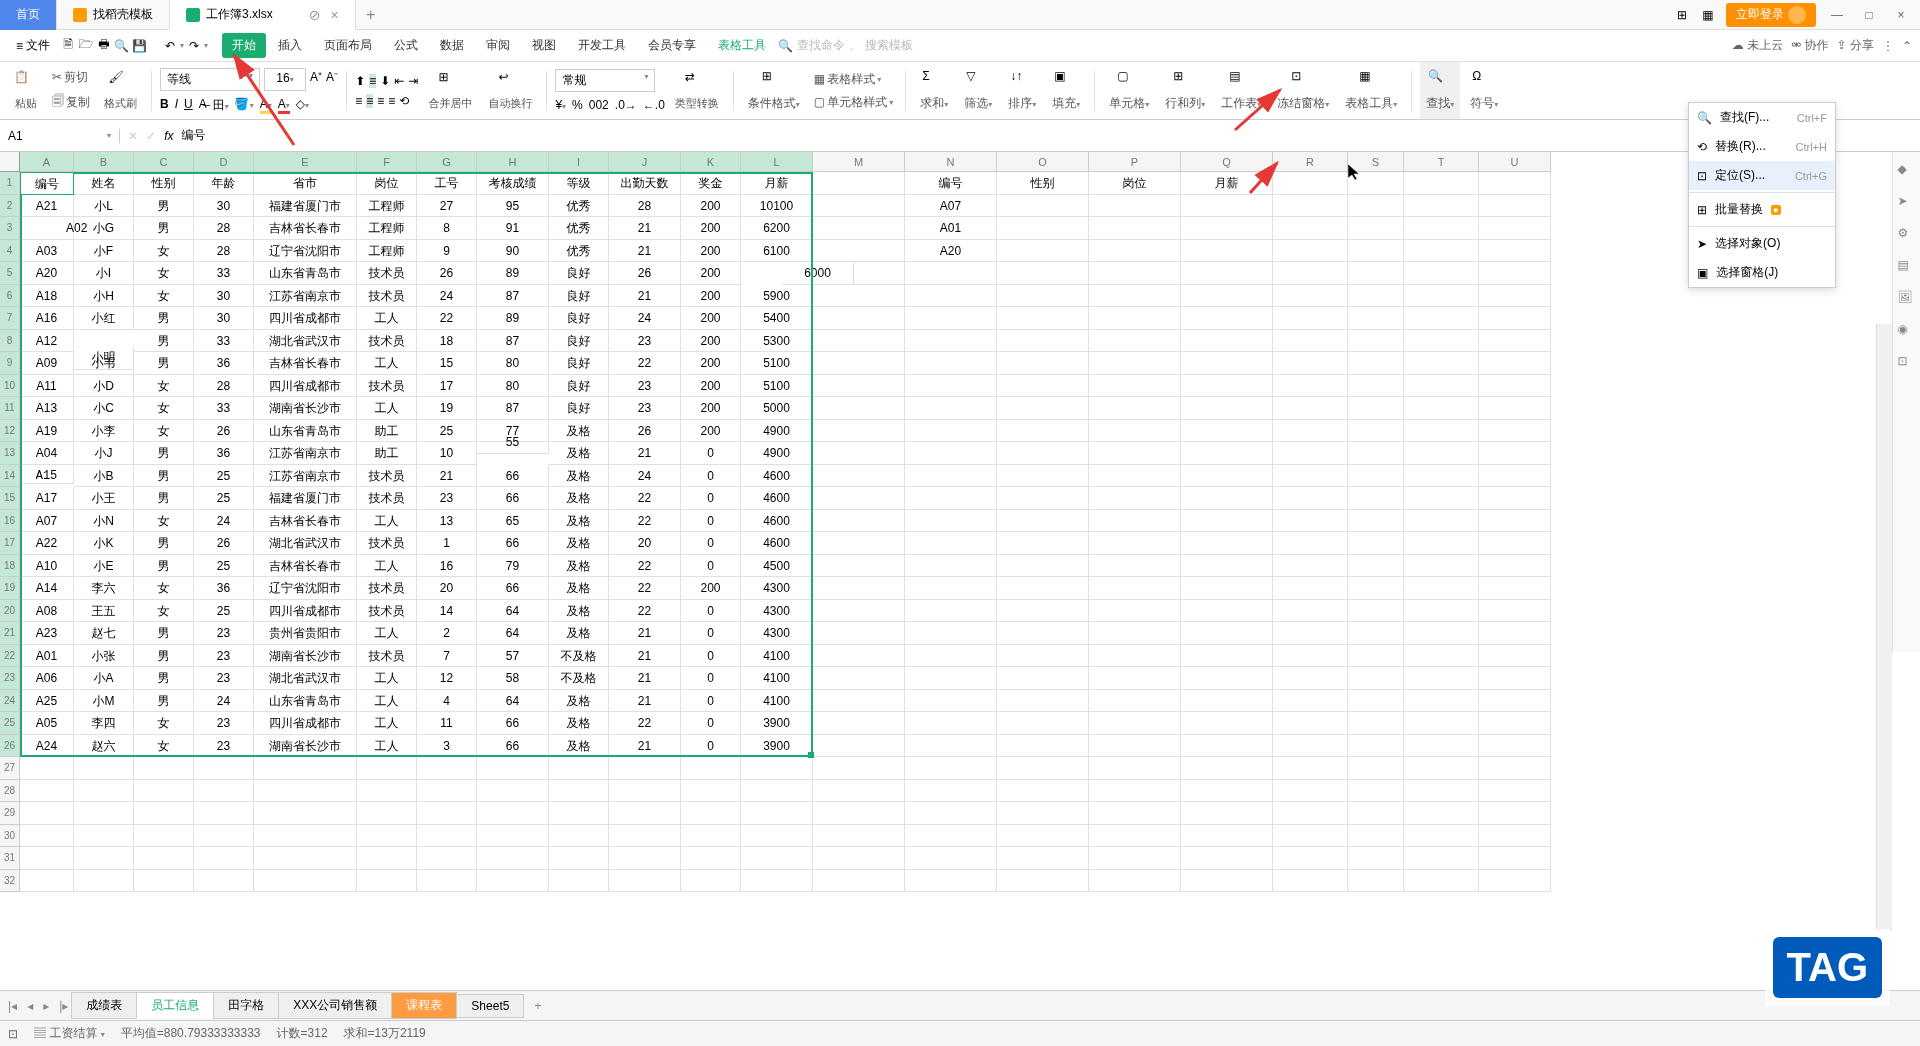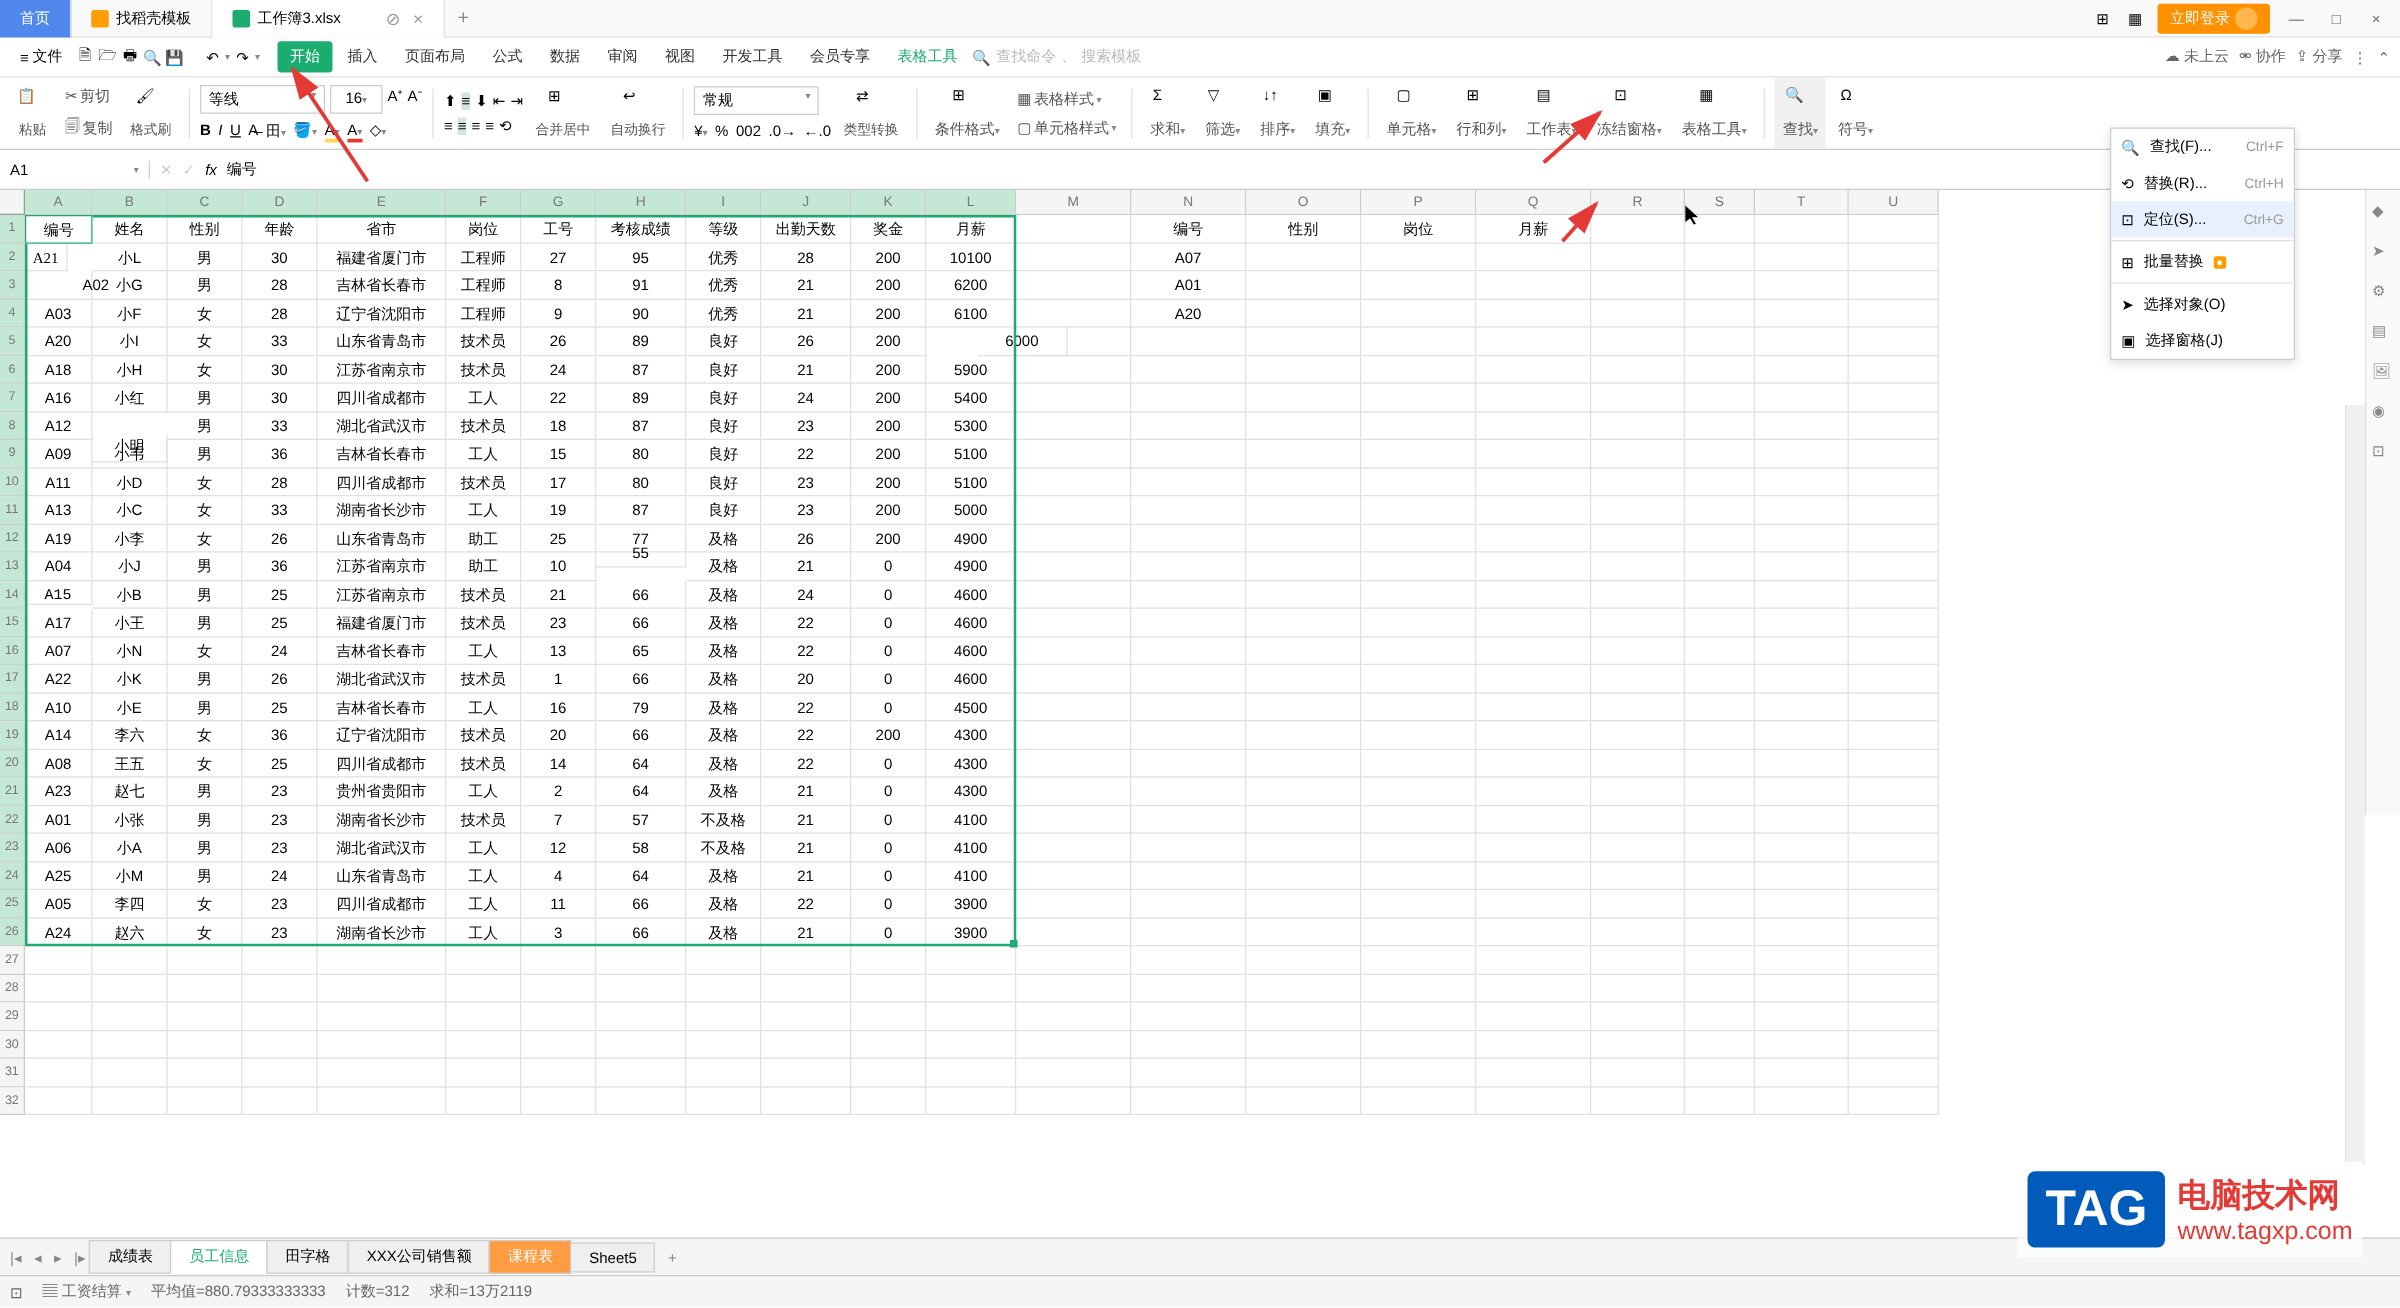--- a/index.html
+++ b/index.html
@@ -348,21 +348,21 @@
       <div class="cell" style="left: 397px; top: 0px; width: 60px; height: 22.5px;">工号</div>
       <div class="cell" style="left: 457px; top: 0px; width: 72px; height: 22.5px;">考核成绩</div>
       <div class="cell" style="left: 529px; top: 0px; width: 60px; height: 22.5px;">等级</div>
       <div class="cell" style="left: 589px; top: 0px; width: 72px; height: 22.5px;">出勤天数</div>
       <div class="cell" style="left: 661px; top: 0px; width: 60px; height: 22.5px;">奖金</div>
       <div class="cell" style="left: 721px; top: 0px; width: 72px; height: 22.5px;">月薪</div>
       <div class="cell" style="left: 885px; top: 0px; width: 92px; height: 22.5px;">编号</div>
       <div class="cell" style="left: 977px; top: 0px; width: 92px; height: 22.5px;">性别</div>
       <div class="cell" style="left: 1069px; top: 0px; width: 92px; height: 22.5px;">岗位</div>
       <div class="cell" style="left: 1161px; top: 0px; width: 92px; height: 22.5px;">月薪</div>
-      <div class="cell" style="left: 0px; top: 22.5px; width: 34px; height: 22.5px; font-family: Liberation Serif, serif;">A21</div>
+      <div class="cell" style="left: 0px; top: 22.5px; width: 54px; height: 22.5px;">A21</div>
       <div class="cell" style="left: 54px; top: 22.5px; width: 60px; height: 22.5px;">小L</div>
       <div class="cell" style="left: 114px; top: 22.5px; width: 60px; height: 22.5px;">男</div>
       <div class="cell" style="left: 174px; top: 22.5px; width: 60px; height: 22.5px;">30</div>
       <div class="cell" style="left: 234px; top: 22.5px; width: 103px; height: 22.5px;">福建省厦门市</div>
       <div class="cell" style="left: 337px; top: 22.5px; width: 60px; height: 22.5px;">工程师</div>
       <div class="cell" style="left: 397px; top: 22.5px; width: 60px; height: 22.5px;">27</div>
       <div class="cell" style="left: 457px; top: 22.5px; width: 72px; height: 22.5px;">95</div>
       <div class="cell" style="left: 529px; top: 22.5px; width: 60px; height: 22.5px;">优秀</div>
       <div class="cell" style="left: 589px; top: 22.5px; width: 72px; height: 22.5px;">28</div>
       <div class="cell" style="left: 661px; top: 22.5px; width: 60px; height: 22.5px;">200</div>
@@ -1101,18 +1101,14 @@
     <line x1="5" y1="35" x2="32" y2="5" stroke="#e53935" stroke-width="3" marker-end="url(#ah1)"></line>
   </svg>
 
 <svg class="cursor-arrow" style="left:1348px;top:164px">
     <path d="M0,0 L0,14 L4,11 L7,16 L9,15 L6,10 L11,10 Z" fill="#000" stroke="#fff" stroke-width="0.5"></path>
   </svg>
 
 <div class="watermark">
   <div style="display:flex;align-items:center;gap:10px;background:rgba(255,255,255,0.7);padding:8px;">
     <div style="background:#005bbb;color:#fff;font-size:40px;font-weight:bold;padding:8px 14px;border-radius:6px;">TAG</div>
-    <div>
-      <div style="color:#e53935;font-size:26px;font-weight:bold;">电脑技术网</div>
-      <div style="color:#e53935;font-size:20px;">www.tagxp.com</div>
-    </div>
   </div>
 </div>
 
 </body></html>

